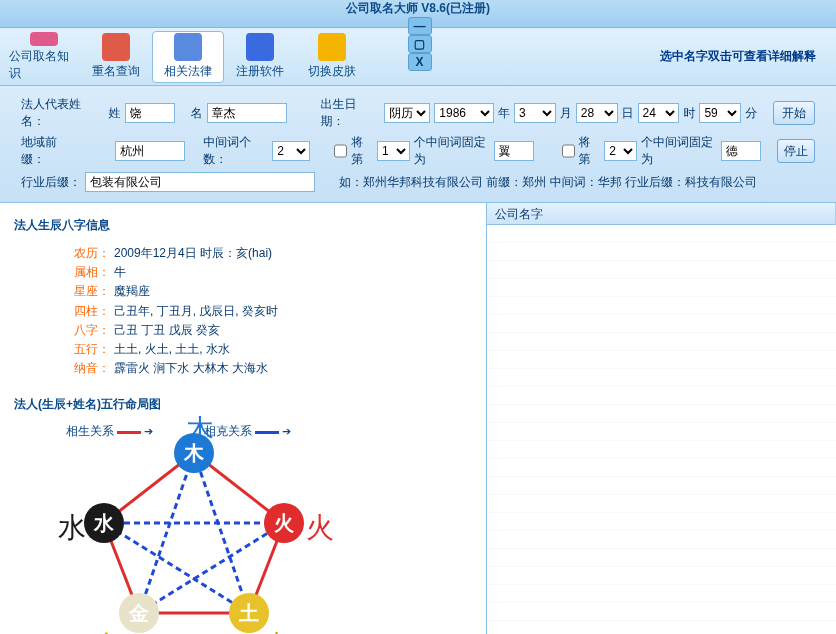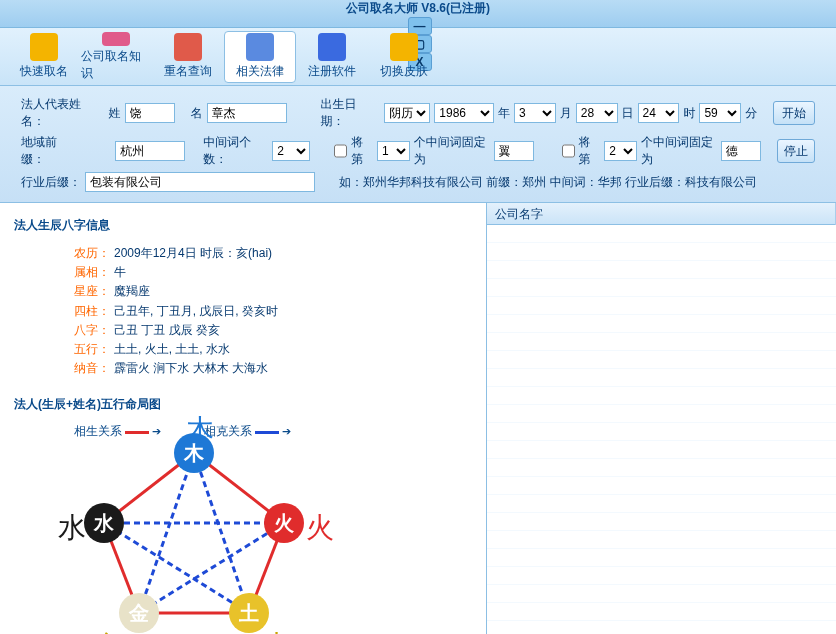--- a/index.html
+++ b/index.html
@@ -53,44 +53,41 @@
 <div class="titlebar">
   <div class="ico"></div>
   <div class="title">公司取名大师  V8.6(已注册)</div>
   <div class="gift"></div>
   <div class="winbtn">—</div>
   <div class="winbtn">▢</div>
   <div class="winbtn">X</div>
 </div>
 
 <div class="toolbar" id="toolbar">
-  <div class="tbtn">
-      <div class="ticon" style="background:#f4b400"></div>
-      <div class="tlbl">快速取名</div>
-    </div>
     <div class="tbtn">
       <div class="ticon" style="background:#e05a8a"></div>
       <div class="tlbl">公司取名知识</div>
     </div>
     <div class="tbtn">
       <div class="ticon" style="background:#e05a4a"></div>
       <div class="tlbl">重名查询</div>
     </div>
     <div class="tbtn active">
       <div class="ticon" style="background:#5a8ae0"></div>
       <div class="tlbl">相关法律</div>
     </div>
     <div class="tbtn">
       <div class="ticon" style="background:#3a6ae0"></div>
       <div class="tlbl">注册软件</div>
     </div>
     <div class="tbtn">
       <div class="ticon" style="background:#f4b400"></div>
       <div class="tlbl">切换皮肤</div>
     </div>
+    <span class="tip">选中名字双击可查看详细解释</span>
 </div>
 
 <div class="form">
   <div class="frow">
     <label>法人代表姓名：</label>
     <label>姓</label>
     <input class="txt" style="width: 50px;" value="饶">
     <label style="margin-left:12px">名</label>
     <input class="txt" style="width: 80px;" value="章杰">
     <label style="margin-left:30px">出生日期：</label>
@@ -138,21 +135,21 @@
         <div><span class="k">农历：</span><span class="v">2009年12月4日  时辰：亥(hai)</span></div>
         <div><span class="k">属相：</span><span class="v">牛</span></div>
         <div><span class="k">星座：</span><span class="v">魔羯座</span></div>
         <div><span class="k">四柱：</span><span class="v">己丑年, 丁丑月, 戊辰日, 癸亥时</span></div>
         <div><span class="k">八字：</span><span class="v">己丑  丁丑  戊辰  癸亥</span></div>
         <div><span class="k">五行：</span><span class="v">土土, 火土, 土土, 水水</span></div>
         <div><span class="k">纳音：</span><span class="v">霹雷火  涧下水  大林木  大海水</span></div>
       </div>
     <h3 style="margin-top:18px">法人(生辰+姓名)五行命局图</h3>
     <div class="diagram">
-      <div class="legend" style="left:20px"><span>相生关系</span><span class="box" style="background:#e02c2c"></span>➔</div>
+      <div class="legend" style="left:12px"><span>相生关系</span><span class="box" style="background:#e02c2c"></span>➔</div>
       <div class="legend" style="left:150px"><span>相克关系</span><span class="box" style="background:#1e4ad6;border-top:3px dashed #1e4ad6;height:0"></span>➔</div>
       <svg class="edges" id="edges" width="280" height="230">
           <line x1="140" y1="30" x2="230" y2="100" stroke="#e02c2c" stroke-width="3"></line>
           <line x1="230" y1="100" x2="195" y2="190" stroke="#e02c2c" stroke-width="3"></line>
           <line x1="195" y1="190" x2="85" y2="190" stroke="#e02c2c" stroke-width="3"></line>
           <line x1="85" y1="190" x2="50" y2="100" stroke="#e02c2c" stroke-width="3"></line>
           <line x1="50" y1="100" x2="140" y2="30" stroke="#e02c2c" stroke-width="3"></line>
           <line x1="140" y1="30" x2="195" y2="190" stroke="#1e4ad6" stroke-width="3" stroke-dasharray="6,4"></line>
           <line x1="195" y1="190" x2="50" y2="100" stroke="#1e4ad6" stroke-width="3" stroke-dasharray="6,4"></line>
           <line x1="50" y1="100" x2="230" y2="100" stroke="#1e4ad6" stroke-width="3" stroke-dasharray="6,4"></line>

